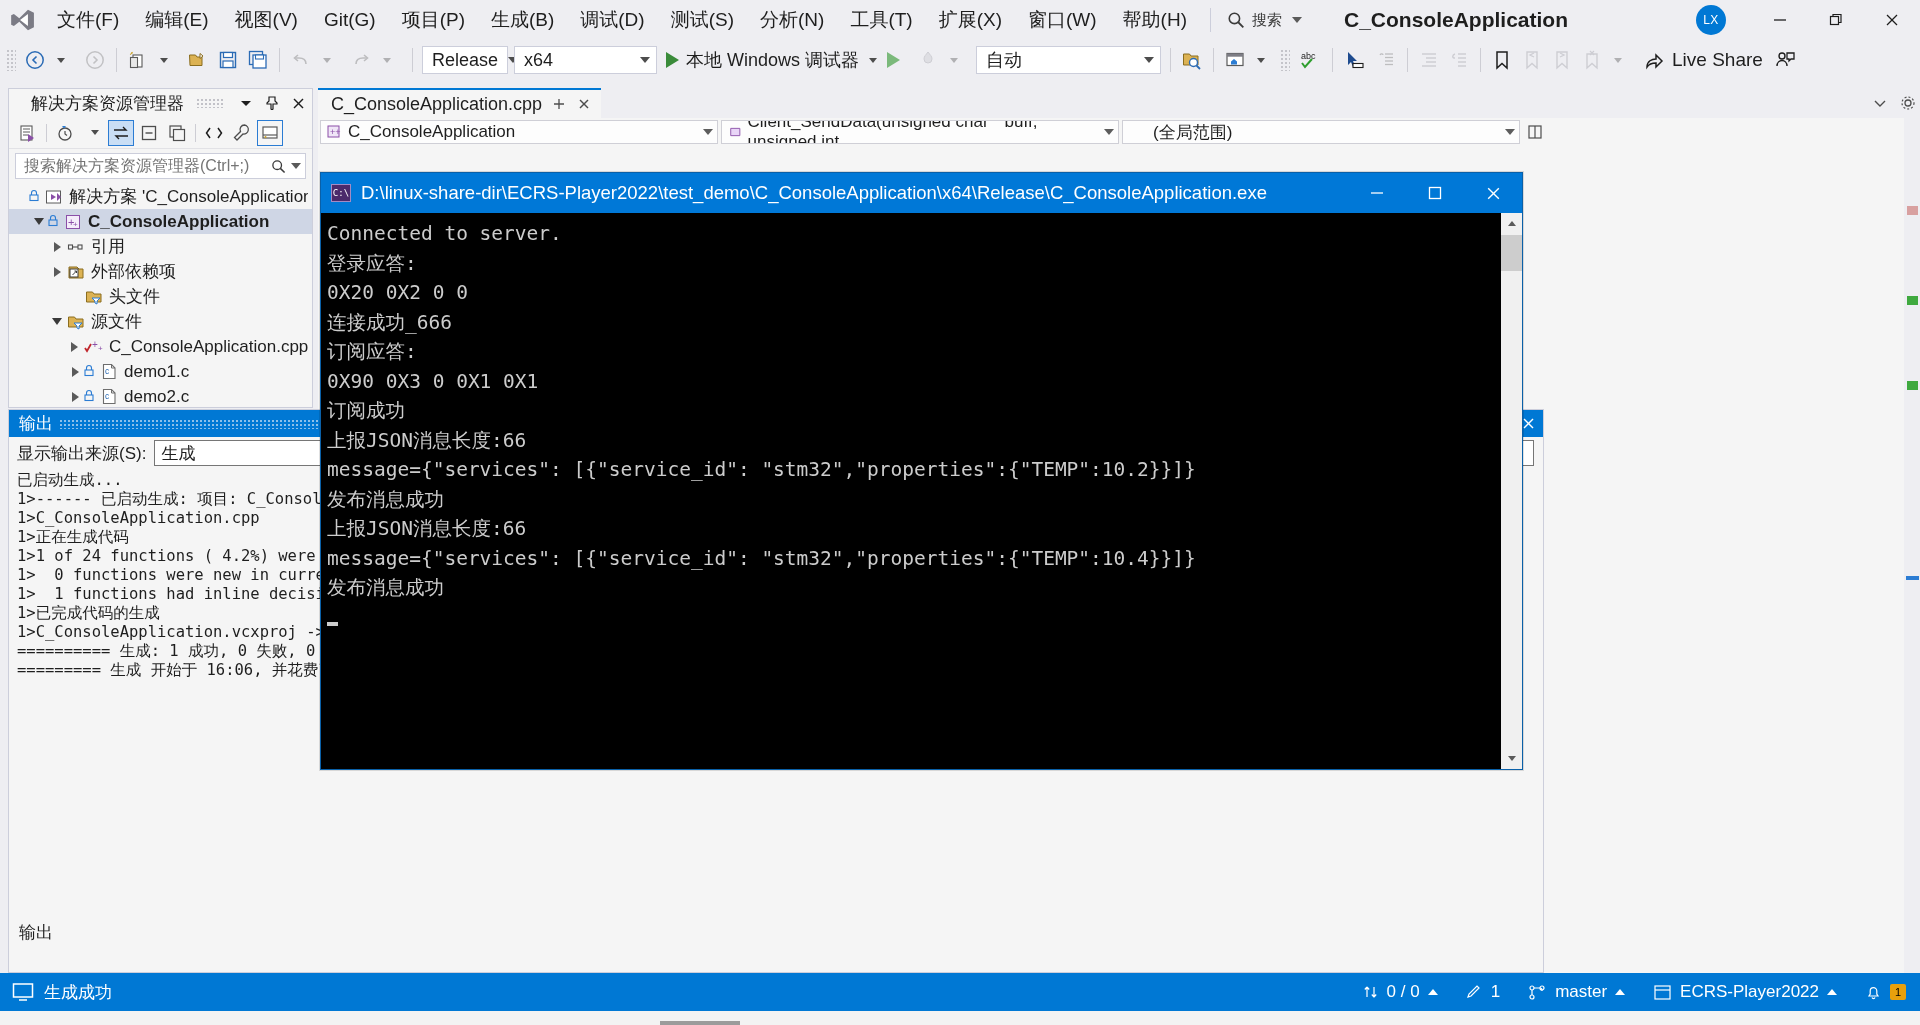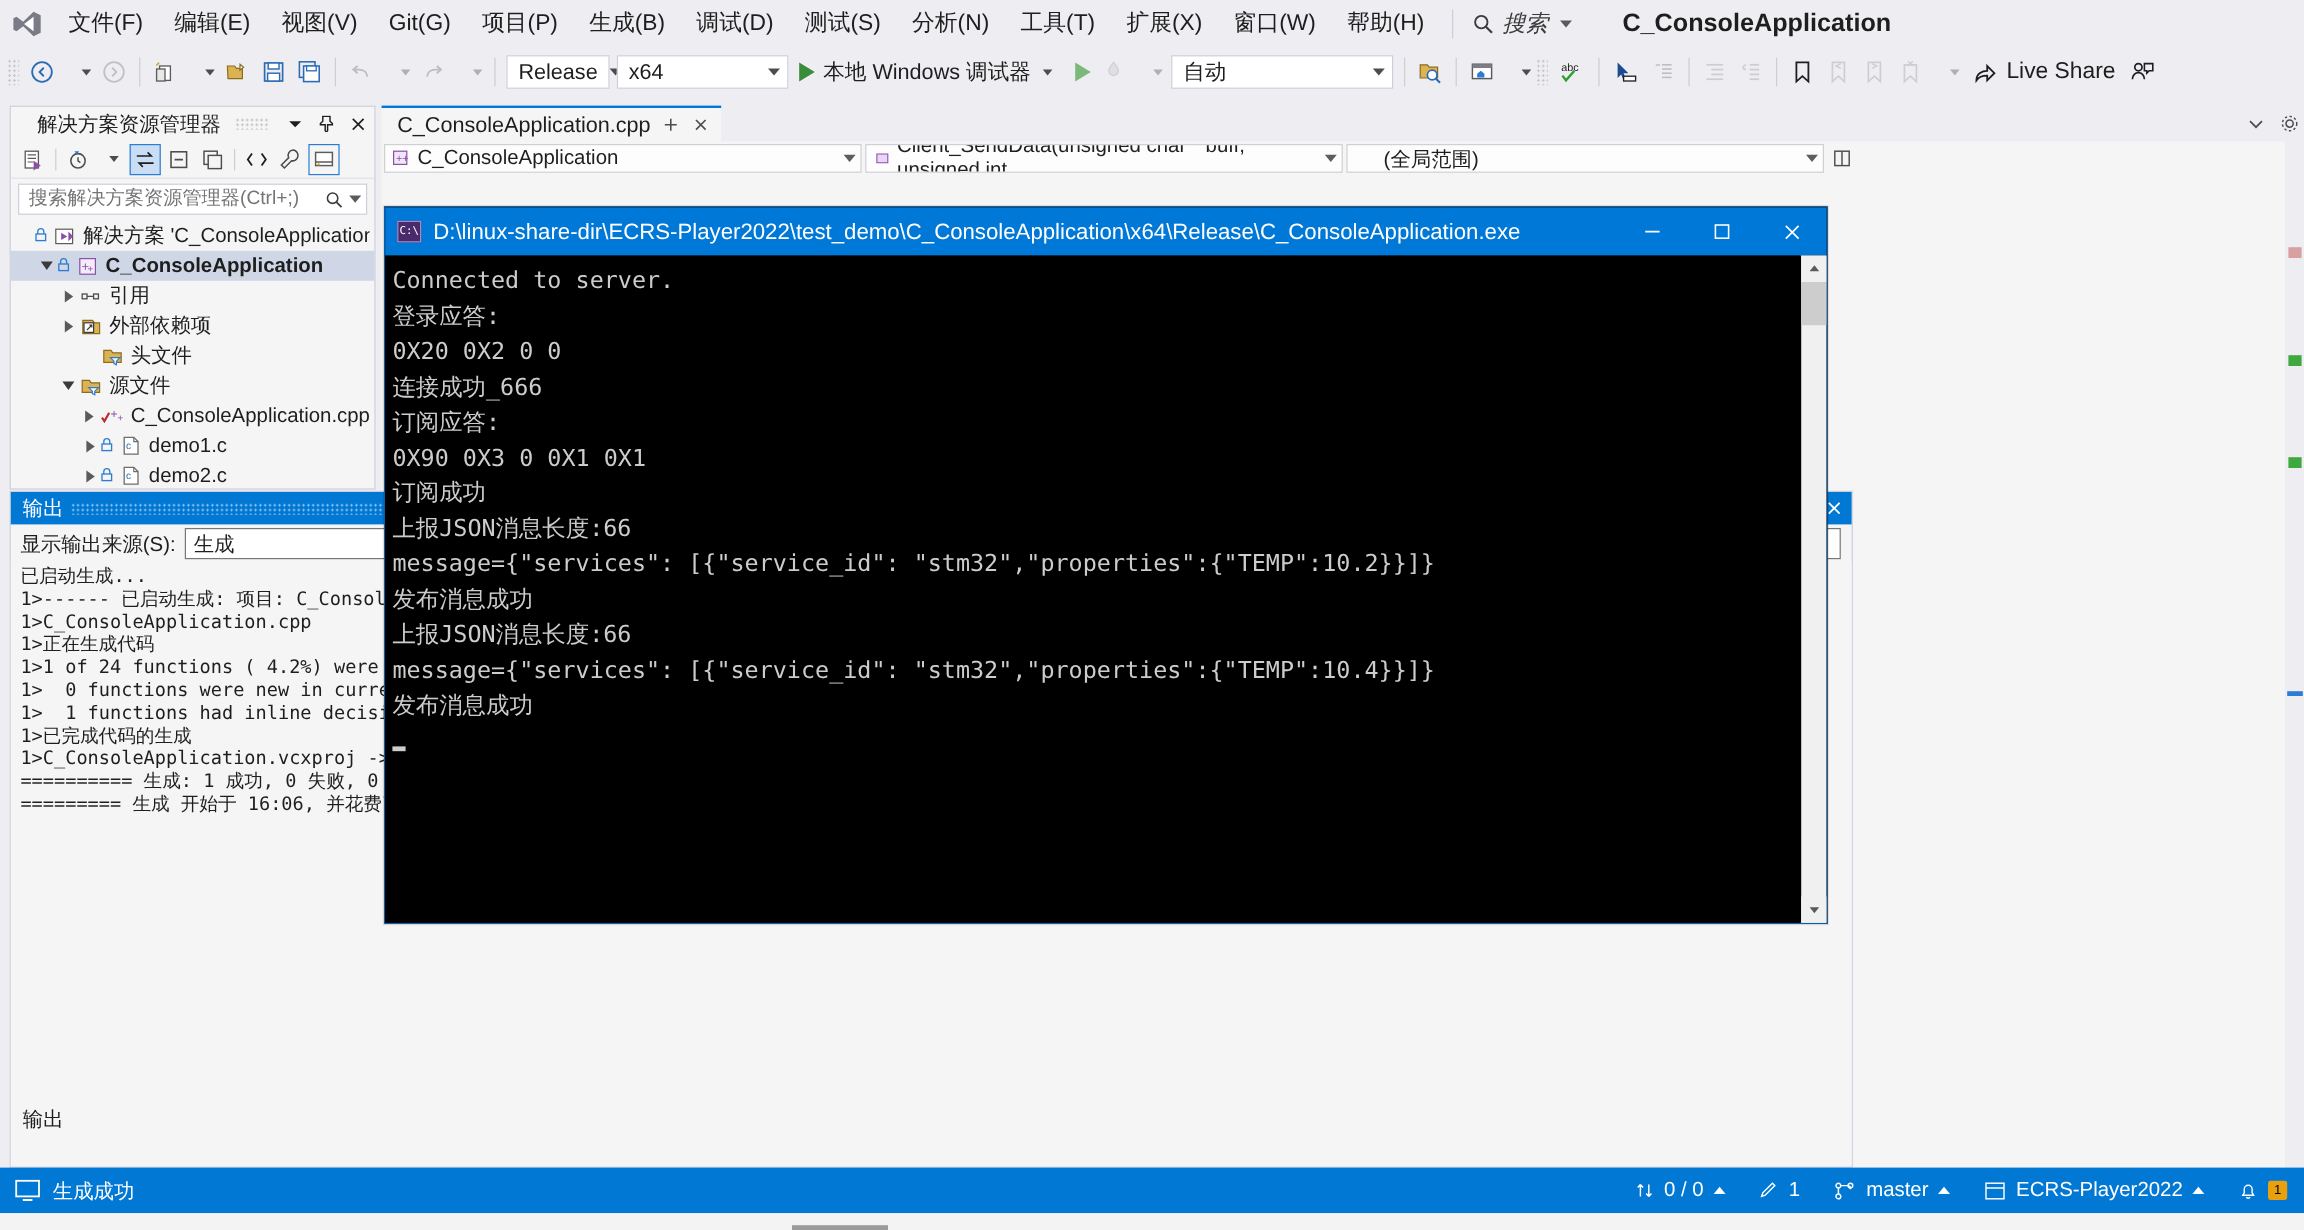--- a/index.html
+++ b/index.html
@@ -30,21 +30,21 @@
   .menu-item {
     padding: 0 13px; height: 40px; line-height: 40px;
     font-size: 19px; color: #1e1e1e; cursor: default;
     white-space: nowrap;
   }
   .menu-sep-v {
     width: 1px; height: 24px; background: #cccedb; margin: 0 10px;
   }
   .search-box {
     display: flex; align-items: center; gap: 7px;
-    font-size: 19px; color: #3b3b3b; padding: 0 6px; cursor: text; font-style: italic;
+    font-size: 15px; color: #3b3b3b; padding: 0 6px; cursor: text;
   }
   .search-box .mag { width: 18px; height: 18px; display:block; }
   .caret-dn {
     width: 0; height: 0; border-left: 5px solid transparent;
     border-right: 5px solid transparent; border-top: 6px solid #5a5a5a;
     display: inline-block; margin-left: 3px;
   }
   .app-title {
     font-size: 21px; font-weight: bold; color: #1e1e1e;
     margin-left: 36px; white-space: nowrap;
@@ -72,21 +72,21 @@
     background: #eeeef2;
     display: flex; align-items: center; padding-left: 6px;
   }
   .grip {
     width: 10px; height: 22px; margin-right: 4px;
     background-image: radial-gradient(#bfbfc6 1px, transparent 1px);
     background-size: 4px 4px; opacity: .9;
   }
   .tb-btn {
     height: 32px; min-width: 30px; padding: 0 4px;
-    display: flex; align-items: center; justify-content: flex-end;
+    display: flex; align-items: center; justify-content: flex-start;
     cursor: default;
   }
   .tb-btn.disabled { opacity: .38; }
   .tb-sep { width: 1px; height: 24px; background: #cdcdd4; margin: 0 6px; }
   .tb-caret {
     width: 0; height: 0; border-left: 4px solid transparent;
     border-right: 4px solid transparent; border-top: 5px solid #4d4d4d;
     margin-left: 3px;
   }
   .combo {
@@ -380,20 +380,40 @@
     <div class="search-box">
       <svg class="mag" viewBox="0 0 16 16">
         <circle cx="6.6" cy="6.6" r="4.6" fill="none" stroke="#3b3b3b" stroke-width="1.4"></circle>
         <line x1="10" y1="10" x2="14.5" y2="14.5" stroke="#3b3b3b" stroke-width="1.6"></line>
       </svg>
       <span>搜索</span>
       <span class="caret-dn"></span>
     </div>
     <div class="app-title">C_ConsoleApplication</div>
 
+    <div class="titlebar-right">
+      <div class="avatar">LX</div>
+      <div class="wbtn">
+        <svg width="16" height="16" viewBox="0 0 16 16">
+            <line x1="2" y1="8" x2="14" y2="8" stroke="currentColor" stroke-width="1.3"></line>
+          </svg>
+      </div>
+      <div class="wbtn">
+        <svg width="16" height="16" viewBox="0 0 16 16">
+          <rect x="2.5" y="4.5" width="8" height="8" fill="none" stroke="currentColor" stroke-width="1.2"></rect>
+          <path d="M5 4.5V2.5h8v8h-2" fill="none" stroke="currentColor" stroke-width="1.2"></path>
+        </svg>
+      </div>
+      <div class="wbtn close">
+        <svg width="16" height="16" viewBox="0 0 16 16">
+          <line x1="3" y1="3" x2="13" y2="13" stroke="currentColor" stroke-width="1.3"></line>
+          <line x1="13" y1="3" x2="3" y2="13" stroke="currentColor" stroke-width="1.3"></line>
+        </svg>
+      </div>
+    </div>
   </div>
 
   <div class="toolbar">
     <div class="grip"></div>
 
     <div class="tb-btn">
       <svg width="22" height="22" viewBox="0 0 22 22">
         <circle cx="11" cy="11" r="8.2" fill="none" stroke="#2b6bb5" stroke-width="1.5"></circle>
         <path d="M12.5 7.5 9 11l3.5 3.5" fill="none" stroke="#2b6bb5" stroke-width="1.6"></path>
       </svg>

